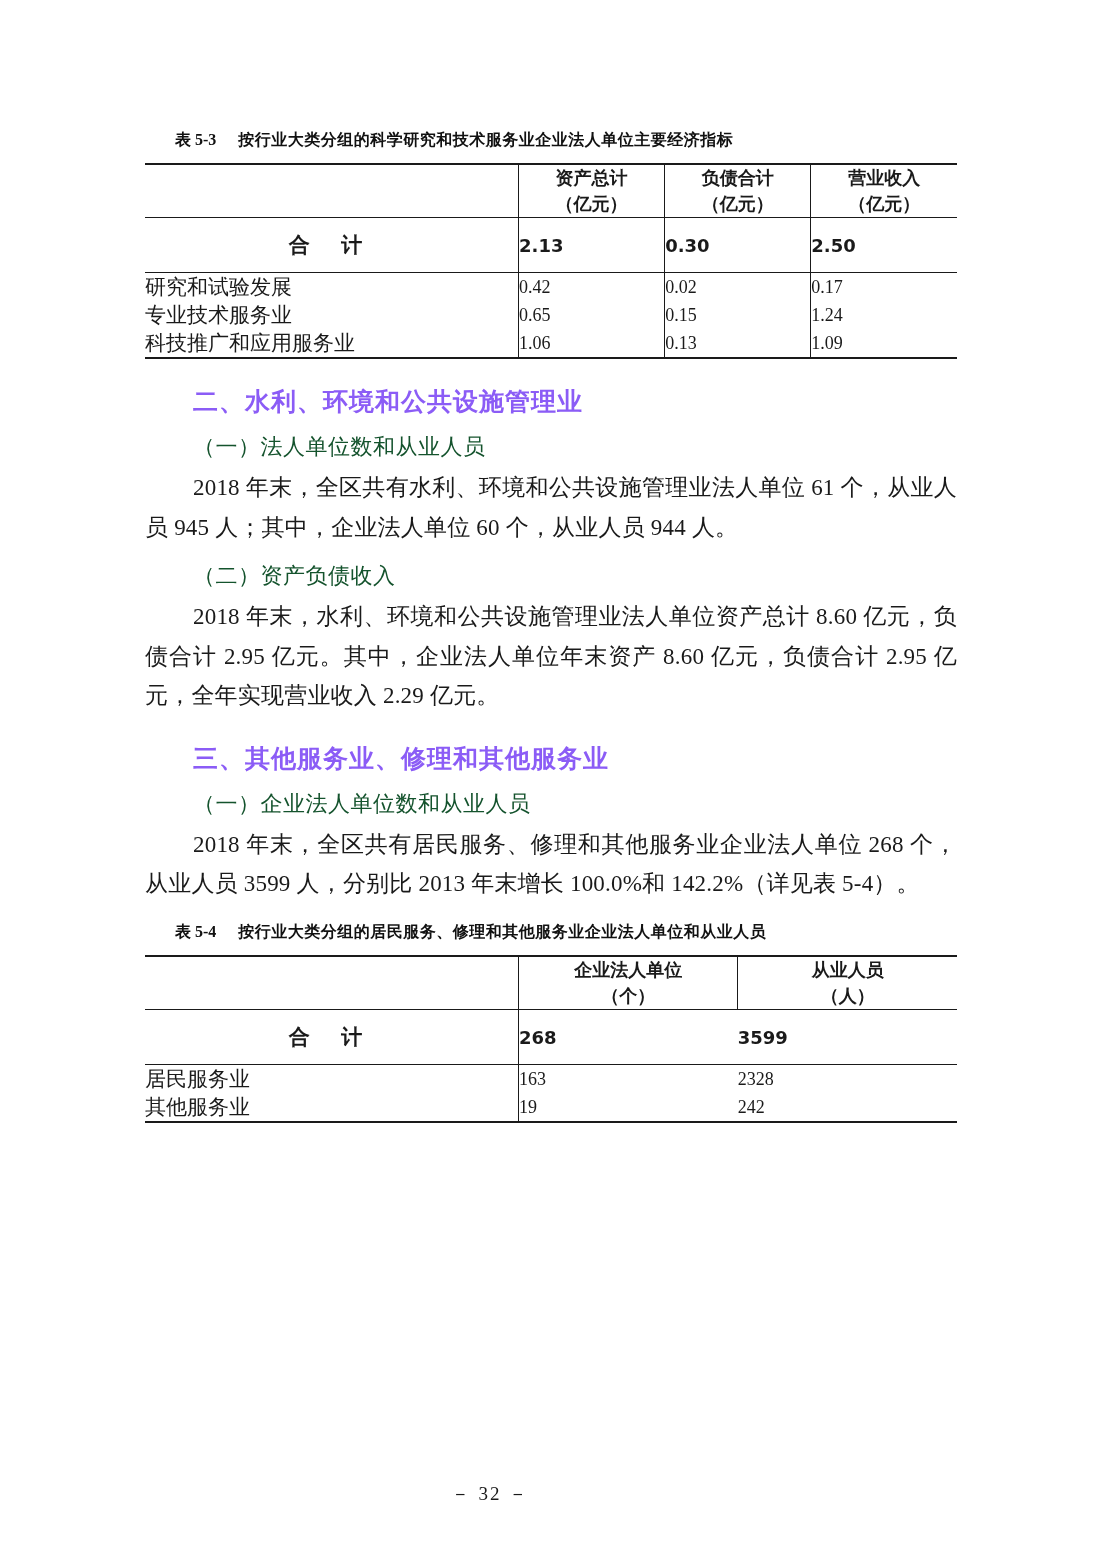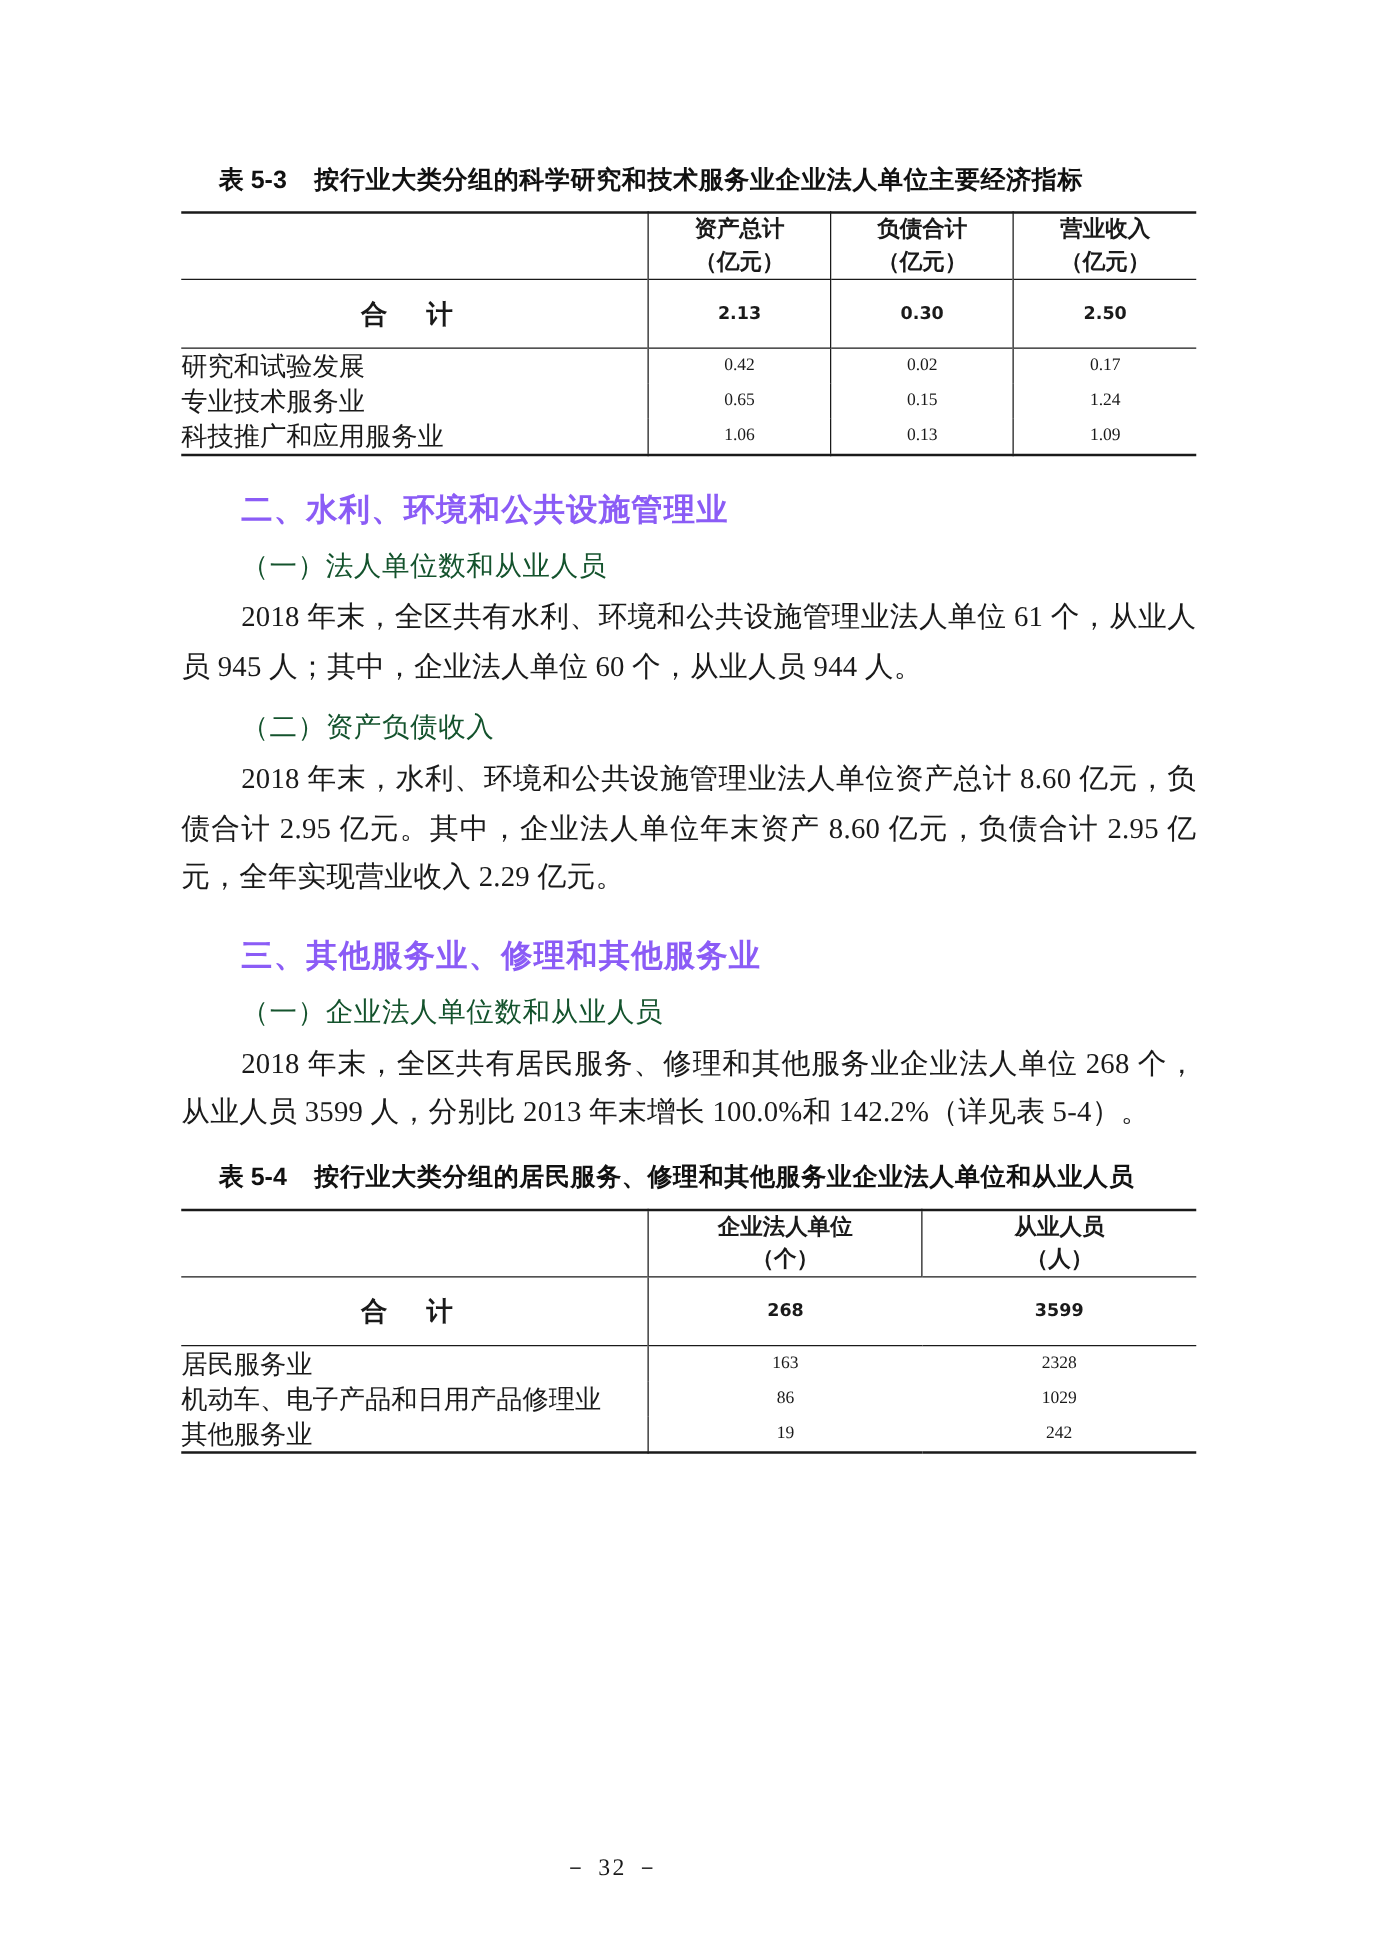--- a/index.html
+++ b/index.html
@@ -19,23 +19,23 @@
     position: absolute;
     left: 0; top: 0;
     width: 1102px;
     height: 1559px;
     box-sizing: border-box;
     padding: 130px 145px 0 145px;
   }
 
   
   .table-caption {
-    font-family: Liberation Sans, sans-serif;
-    font-weight: bold;
-    font-size: 20px;
+    font-family: Liberation Serif, serif;
+    font-weight: bold;
+    font-size: 16px;
     letter-spacing: 0.5px;
     color: #111;
     margin: 0 0 12px 30px;
     white-space: nowrap;
   }
   .table-caption .cap-num {
     margin-right: 22px;
     letter-spacing: 0px;
   }
   table.stat {
@@ -77,22 +77,22 @@
     white-space: nowrap;
   }
   .row-label.total {
     font-family: "DejaVu Sans", sans-serif;
     font-weight: bold;
     text-align: center;
     letter-spacing: 12px;
     padding-left: 0;
   }
   .num {
-    font-size: 14px;
-    text-align: center;
+    font-size: 18px;
+    text-align: left;
     padding: 11px 26px 11px 6px;
     border-left: 1.1px solid #1a1a1a;
   }
   .num.noline {
     border-left: none;
   }
   .num.total {
     font-weight: bold;
     font-family: "DejaVu Sans", sans-serif;
   }
@@ -239,25 +239,20 @@
       <tr class="rule-mid total-row">
         <td class="row-label total">合  计</td>
         <td class="num total">268</td>
         <td class="num total noline">3599</td>
       </tr>
       <tr class="rule-mid">
         <td class="row-label">居民服务业</td>
         <td class="num">163</td>
         <td class="num noline">2328</td>
       </tr>
-      <tr>
-        <td class="row-label">机动车、电子产品和日用产品修理业</td>
-        <td class="num">86</td>
-        <td class="num noline">1029</td>
-      </tr>
       <tr class="rule-bot">
         <td class="row-label">其他服务业</td>
         <td class="num">19</td>
         <td class="num noline">242</td>
       </tr>
     </tbody>
   </table>
 
 </div>
 

